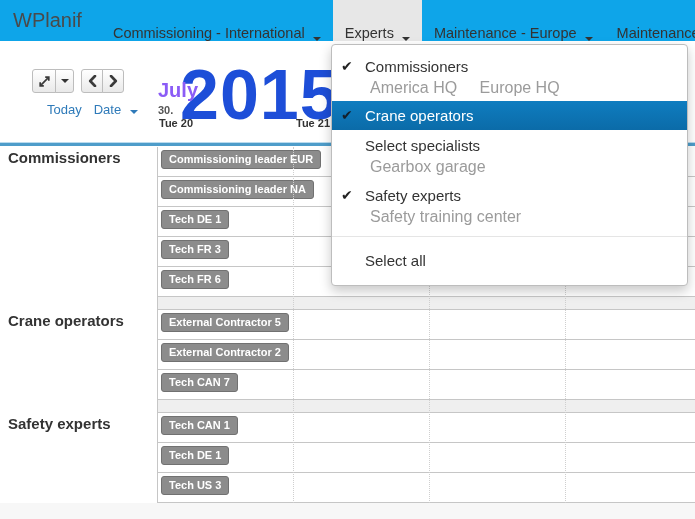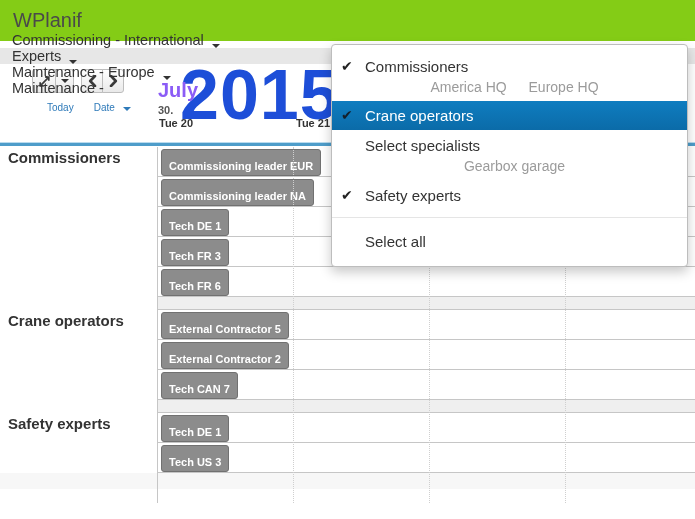--- a/index.html
+++ b/index.html
@@ -2,42 +2,42 @@
 <html><head>
 <meta charset="utf-8">
 <style>
   * { margin:0; padding:0; box-sizing:border-box; }
   html,body { width:695px; height:519px; }
   body { font-family:"Liberation Sans", sans-serif; background:#fff; }
   .app { position:relative; width:695px; height:519px; overflow:hidden; background:#fff; }
 
   
   .navbar { position:absolute; top:0; left:0; width:695px; height:41px;
-            display:flex; align-items:stretch; white-space:nowrap; background:#84cc16; z-index:5;flex-direction:column; }
+            display:flex; align-items:stretch; white-space:nowrap; background:#0ea5e9; z-index:5; }
   .brand { font-size:20px; color:#4a4a4a; padding:9px 19px 0 13px; cursor:pointer; }
   .nav-item { display:flex; align-items:flex-end; padding:0 12px; font-size:14.5px; color:#333;
               cursor:pointer; }
   .nav-item.active { background:#e7e7e7; }
   .caret { display:inline-block; width:0; height:0; border-left:4px solid transparent;
            border-right:4px solid transparent; border-top:4px solid #333; margin-left:8px; }
 
   
   .btn-group { position:absolute; top:69px; display:flex; }
   .bg1 { left:32px; } .bg2 { left:81px; }
   .btn { height:24px; background:linear-gradient(#ffffff,#e9e9e9); border:1px solid #bdbdbd;
          display:flex; align-items:center; justify-content:center; cursor:pointer; }
   .btn + .btn { margin-left:-1px; }
   .btn:first-child { border-radius:3px 0 0 3px; }
   .btn:last-child  { border-radius:0 3px 3px 0; }
   .btn-icon  { width:24px; }
   .btn-caret { width:19px; }
   .btn-nav   { width:22px; }
 
-  .links { position:absolute; top:102px; left:47px; display:flex; gap:20px;
-           font-size:10px; color:#2e7ab9; }
+  .links { position:absolute; top:102px; left:47px; display:flex; gap:12px;
+           font-size:13px; color:#2e7ab9; }
   .link { cursor:pointer; }
   .link .caret { border-top-color:#2e7ab9; margin-left:5px; }
 
   
   .watermark { position:absolute; left:180px; top:60px; font-size:70px; font-weight:bold;
                color:#1d4ed8; letter-spacing:1px; line-height:1; z-index:0; }
   .month-title { position:absolute; left:158px; top:79px; font-size:20px; font-weight:bold;
                  color:#8b5cf6; z-index:2; }
   .week-num  { position:absolute; left:158px; top:104px; font-size:11px; font-weight:bold;
                color:#555; z-index:2; }
@@ -47,39 +47,39 @@
   .hdr-line-light { position:absolute; top:142px; left:0; width:695px; height:1px; background:#badbee; }
   .hdr-line-blue  { position:absolute; top:143px; left:0; width:695px; height:3px; background:#4e9dca; }
 
   
   .schedule { position:absolute; top:147px; left:0; width:695px; z-index:1; }
   .group { display:flex; }
   .glabel { width:157px; font-size:15px; font-weight:bold; color:#333; padding:2px 0 0 8px; }
   .grows { flex:1; }
   .row { height:30px; border-bottom:1px solid #c6c6c6; padding:2px 0 0 4px; }
   .badge { display:inline-block; background:#8c8c8c; border:1px solid #717171; border-radius:3px;
-           color:#fff; font-size:11px; font-weight:bold; padding:10px 7px 3px; cursor:pointer; }
+           color:#fff; font-size:11px; font-weight:bold; padding:2px 7px 3px; cursor:pointer; }
   .band { height:13px; margin-left:157px; background:#efefef; border-bottom:1px solid #c6c6c6; }
   .bottom-band { height:16px; background:#f7f7f7; }
 
   .vline-solid { position:absolute; left:157px; top:147px; height:356px; width:0;
                  border-left:1px solid #c6c6c6; z-index:2; }
   .vline-dot { position:absolute; top:147px; height:356px; width:0;
                border-left:1px dotted #cfcfcf; z-index:2; }
   .vd1 { left:293px; } .vd2 { left:429px; } .vd3 { left:565px; }
 
   
   .dropdown { position:absolute; left:331px; top:44px; width:357px; z-index:20; background:#fff;
               border:1px solid #bdbdbd; border-radius:4px; box-shadow:0 5px 12px rgba(0,0,0,0.22);
               padding:6px 0; }
   .dd-item { padding:7px 10px 7px 9px; cursor:pointer; }
   .dd-head { display:flex; align-items:center; }
   .dd-check { width:24px; font-size:14px; color:#222; line-height:17px; }
   .dd-label { font-size:15px; color:#333; line-height:17px; }
-  .dd-subs { margin:6px 0 0 29px; font-size:14px; color:#9b9b9b; line-height:13px;text-align:center; }
+  .dd-subs { margin:6px 0 0 29px; font-size:16px; color:#9b9b9b; line-height:13px; }
   .dd-subs span { margin-right:18px; }
   .dd-item.active { background:linear-gradient(180deg,#0f7dc0,#0b6ba8); padding:6px 10px 6px 9px; }
   .dd-item.active .dd-label { color:#fff; }
   .dd-item.active .dd-check { color:#14202b; }
   .dd-item.active .dd-subs { color:#fff; font-weight:bold; }
   .dd-divider { border-top:1px solid #e5e5e5; margin:6px 0; }
   .dd-selectall { padding:9px 10px 10px 33px; font-size:15px; color:#333; cursor:pointer; }
 </style>
 </head>
 <body>
@@ -167,20 +167,21 @@
       <div class="grows">
         <div class="row"><span class="badge">External Contractor 5</span></div>
         <div class="row"><span class="badge">External Contractor 2</span></div>
         <div class="row"><span class="badge">Tech CAN 7</span></div>
       </div>
     </div>
     <div class="band"></div>
     <div class="group">
       <div class="glabel">Safety experts</div>
       <div class="grows">
+        <div class="row"><span class="badge">Tech CAN 1</span></div>
         <div class="row"><span class="badge">Tech DE 1</span></div>
         <div class="row"><span class="badge">Tech US 3</span></div>
       </div>
     </div>
     <div class="bottom-band"></div>
   </div>
 
   <div class="vline-solid"></div>
   <div class="vline-dot vd1"></div>
   <div class="vline-dot vd2"></div>
@@ -210,18 +211,21 @@
       </div>
       <div class="dd-subs">
         <span>Gearbox garage</span>
       </div>
     </div>
     <div class="dd-item">
       <div class="dd-head">
         <span class="dd-check">✔</span>
         <span class="dd-label">Safety experts</span>
       </div>
+      <div class="dd-subs">
+        <span>Safety training center</span>
+      </div>
     </div>
     <div class="dd-divider"></div>
     <div class="dd-selectall">Select all</div>
   </div>
 
 </div>
 
 </body></html>

